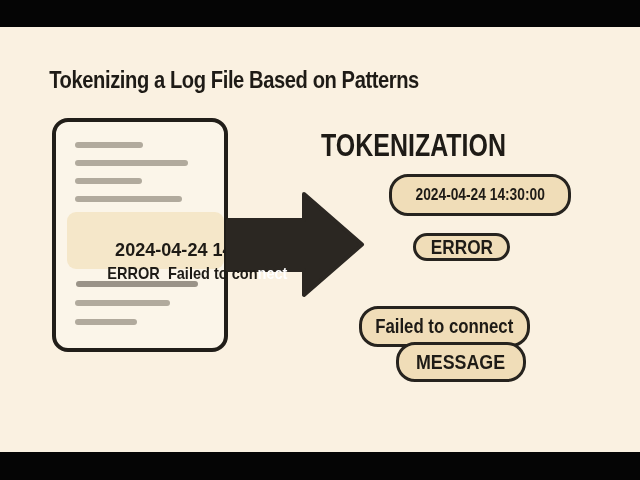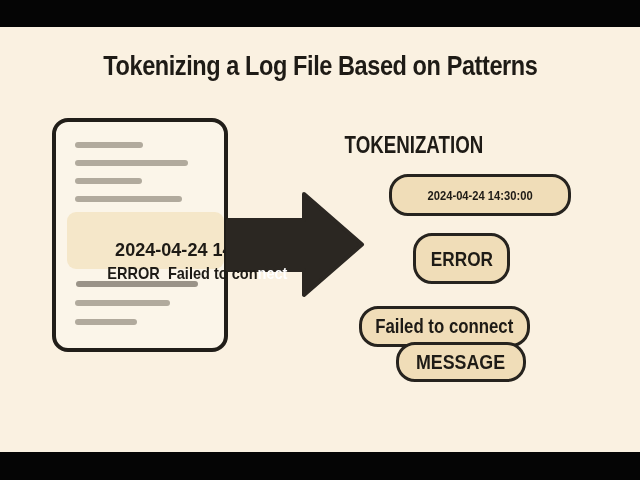--- a/index.html
+++ b/index.html
@@ -6,22 +6,22 @@
   .stage{
     position:relative;width:640px;height:480px;overflow:hidden;
     background:var(--background,#FAF1E1);
     font-family:"Liberation Sans",sans-serif;
   }
   .bar{position:absolute;left:0;width:640px;background:var(--letterbox,#050505);}
   .bar.top{top:0;height:27px;}
   .bar.bottom{top:452px;height:28px;}
 
   .title{
-    position:absolute;top:49px;left:0;right:0;margin:0;
-    text-align:center;font-size:28px;line-height:34px;font-weight:700;
+    position:absolute;top:49px;left:0;right:0;margin:14px;
+    font-size:24px;line-height:34px;font-weight:700;
     color:var(--ink,#1E1B16);letter-spacing:-0.5px;
   }
   .title>span{display:inline-block;transform:scaleX(0.84);transform-origin:center;}
 
   
   .doc{
     position:absolute;left:52px;top:118px;width:176px;height:234px;
     box-sizing:border-box;border:4px solid var(--doc-border,#211E19);
     border-radius:16px;background:var(--doc-fill,#FBF5E9);
   }
@@ -57,35 +57,35 @@
   .arrow{position:absolute;left:0;top:0;z-index:2;pointer-events:none;}
   .arrow polygon{
     fill:var(--arrow,#2B2722);stroke:var(--arrow,#2B2722);
     stroke-width:4;stroke-linejoin:round;
   }
 
   
   .tok-head{
     position:absolute;left:334px;top:131px;width:160px;height:28px;
     display:flex;align-items:center;justify-content:center;
-    font-size:24px;font-weight:700;color:var(--ink,#1E1B16);
+    font-size:32px;font-weight:700;color:var(--ink,#1E1B16);
   }
   .tok-head>span{display:block;transform:scaleX(0.78);white-space:nowrap;}
 
   .pill{
     position:absolute;box-sizing:border-box;
     border:3px solid var(--token-border,#26231E);
     border-radius:19px;background:var(--token-fill,#F0DDB8);
     display:flex;align-items:center;justify-content:center;
     font-weight:700;color:var(--ink,#1E1B16);
   }
   .pill>span{display:block;white-space:nowrap;transform-origin:center;}
-  .pill-1{left:389px;top:174px;width:182px;height:42px;font-size:13px;}
+  .pill-1{left:389px;top:174px;width:182px;height:42px;font-size:16px;}
   .pill-1>span{transform:scaleX(0.86);}
-  .pill-2{left:413px;top:233px;width:97px;height:51px;font-size:21px;}
+  .pill-2{left:413px;top:233px;width:97px;height:28px;font-size:21px;}
   .pill-2>span{transform:scaleX(0.82);}
   .pill-3{left:359px;top:287px;width:171px;height:41px;font-size:20px;margin-top:19px;}
   .pill-3>span{transform:scaleX(0.84);}
   .pill-4{left:396px;top:342px;width:130px;height:40px;font-size:21px;}
   .pill-4>span{transform:scaleX(0.85);}
 </style>
 </head>
 <body>
 
 <div class="stage">

